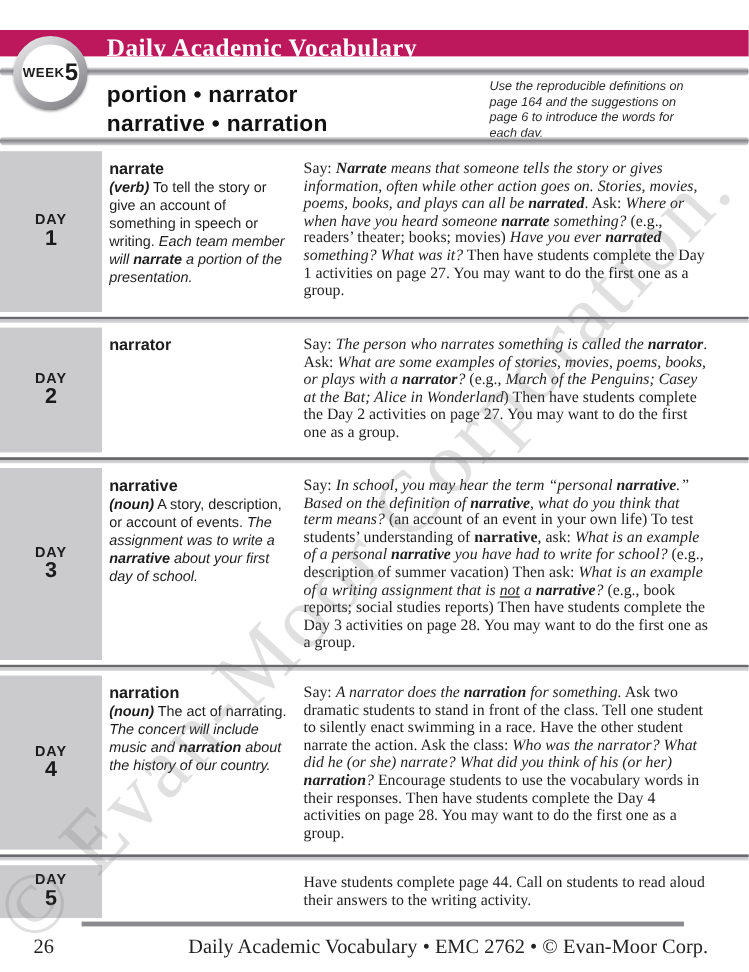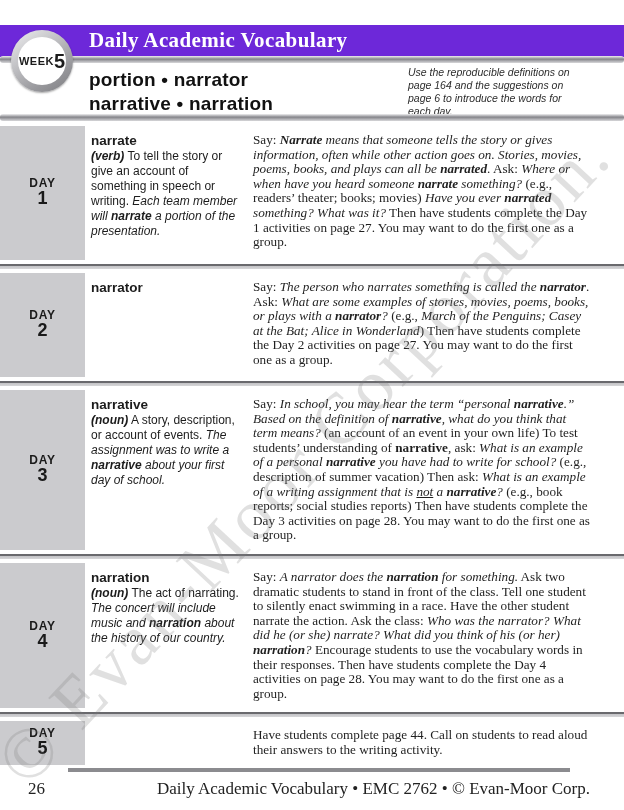--- a/index.html
+++ b/index.html
@@ -6,22 +6,22 @@
   html,body { width:624px; height:810px; }
   body {
     position:relative;
     background:#ffffff;
     font-family:"Liberation Sans", sans-serif;
     color:#1c1c1c;
     overflow:hidden;
   }
   
   .banner {
-    position:absolute; top:25px; left:0; width:624px; height:32px;
-    background:#6d28d9;
+    position:absolute; top:25px; left:0; width:624px; height:22px;
+    background:#be185d;
   }
   .banner-title {
     position:absolute; left:89px; top:3px;
     font-family:"Liberation Serif", serif;
     font-size:21px; font-weight:700; color:#ffffff; letter-spacing:0.4px;
   }
   .hbar { position:absolute; left:0; width:624px; height:7px;
     background:linear-gradient(180deg,#efeff1 0%,#85858a 45%,#b9b9bd 80%,#d8d8da 100%);
     border-radius:3px;
   }

